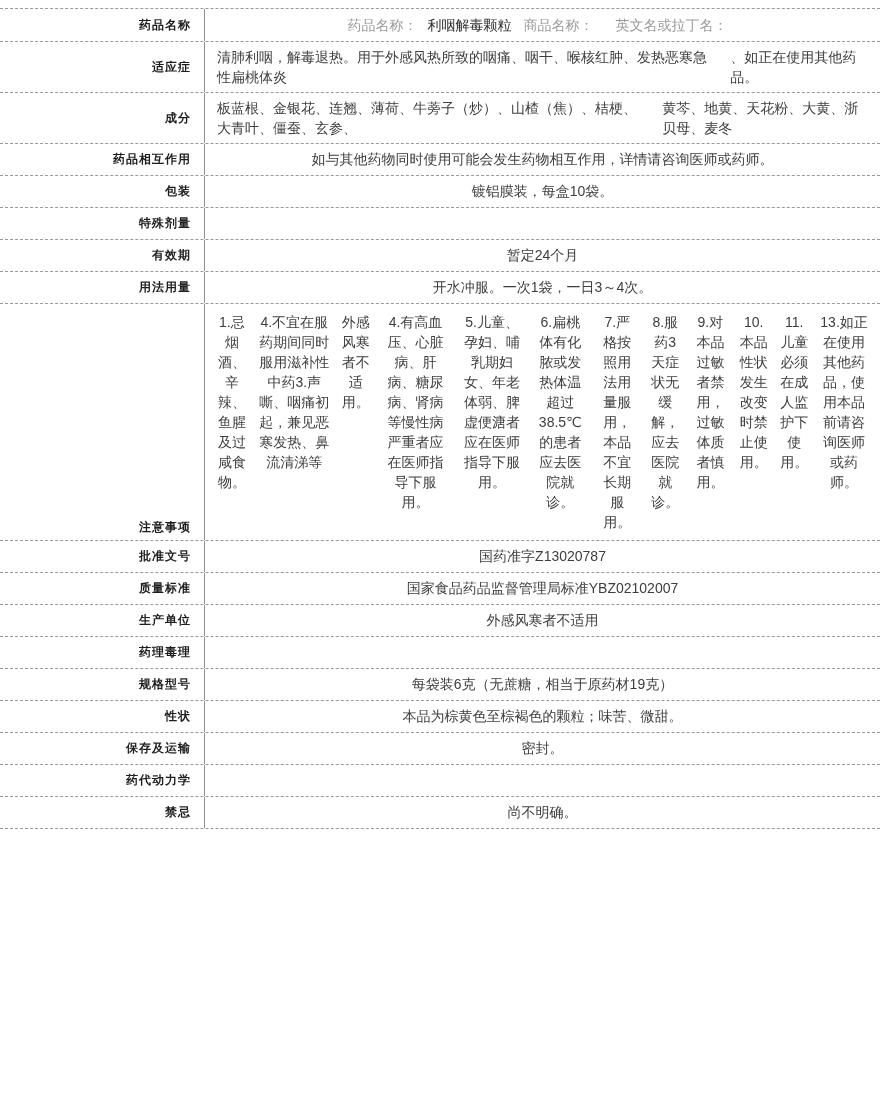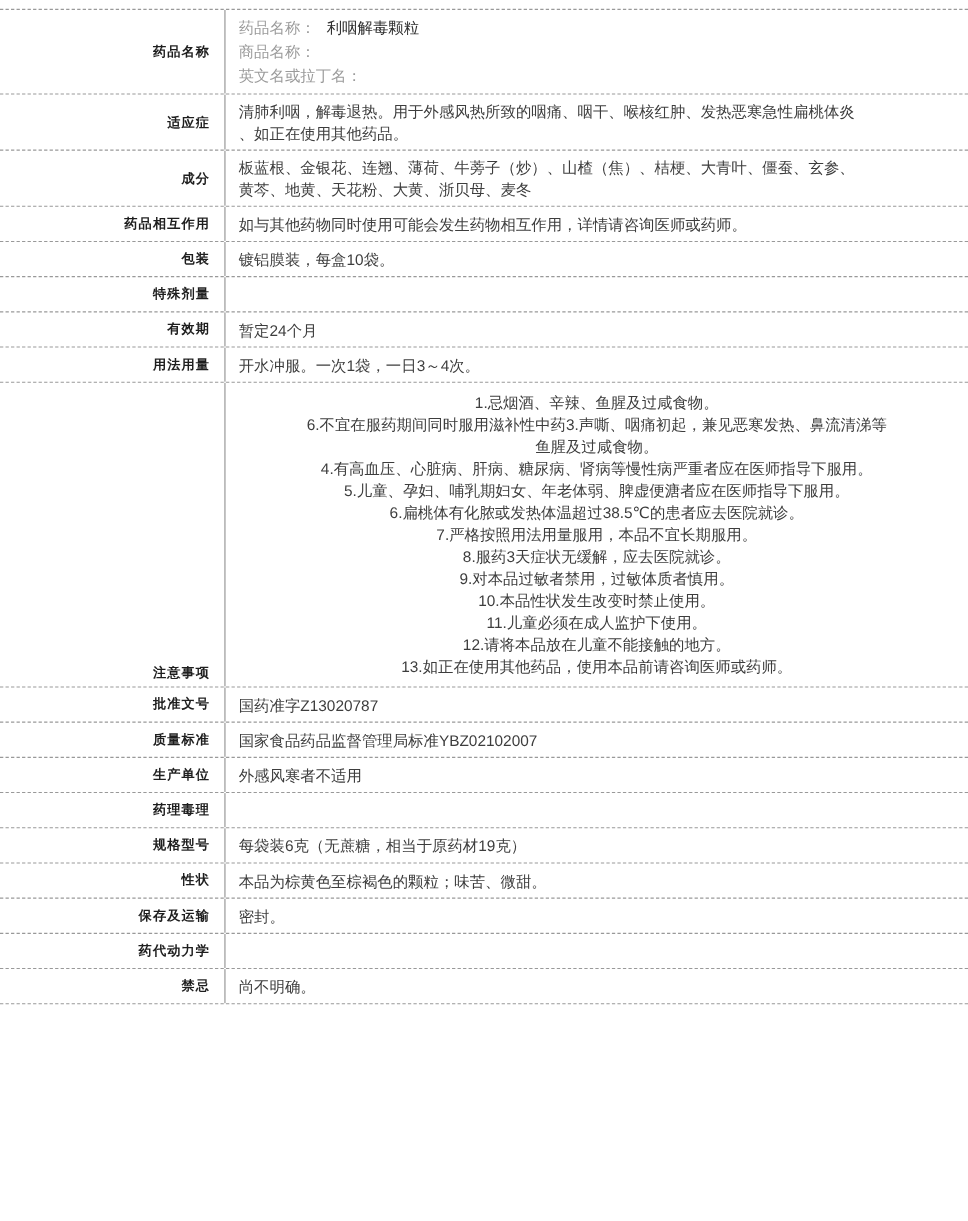--- a/index.html
+++ b/index.html
@@ -33,26 +33,27 @@
     color: #1e1e1e;
     letter-spacing: 1px;
   }
   .row.top .label-cell {
     justify-content: flex-end;
     padding-top: 9px;
   }
   .content-cell {
     flex: 1 1 auto;
     display: flex;
-    flex-direction: column;
+    flex-direction: row;
     justify-content: center;
     padding: 5px 12px;
     font-size: 14px;
     line-height: 20px;
     color: #3d3d3d;
+    gap: 12px;
   }
   .row.top .content-cell {
     justify-content: flex-start;
     padding-top: 8px;
     padding-bottom: 8px;
     text-align: center;
   }
   .field-line { line-height: 22px; }
   .field-name { color: #9b9b9b; }
   .field-value { color: #2e2e2e; margin-left: 10px; }
@@ -127,31 +128,30 @@
       <div class="content-cell">
         <div class="text-line">开水冲服。一次1袋，一日3～4次。</div>
       </div>
     </div>
     <div class="row top">
       <div class="label-cell">
         <span>注意事项</span>
       </div>
       <div class="content-cell">
         <div class="text-line">1.忌烟酒、辛辣、鱼腥及过咸食物。</div>
-        <div class="text-line">6.不宜在服药期间同时服用滋补性中药3.声嘶、咽痛初起，兼见恶寒发热、鼻流清涕等</div>
-        <div class="text-line">鱼腥及过咸食物。</div>
+        <div class="text-line">4.不宜在服药期间同时服用滋补性中药3.声嘶、咽痛初起，兼见恶寒发热、鼻流清涕等</div>
+        <div class="text-line">外感风寒者不适用。</div>
         <div class="text-line">4.有高血压、心脏病、肝病、糖尿病、肾病等慢性病严重者应在医师指导下服用。</div>
         <div class="text-line">5.儿童、孕妇、哺乳期妇女、年老体弱、脾虚便溏者应在医师指导下服用。</div>
         <div class="text-line">6.扁桃体有化脓或发热体温超过38.5℃的患者应去医院就诊。</div>
         <div class="text-line">7.严格按照用法用量服用，本品不宜长期服用。</div>
         <div class="text-line">8.服药3天症状无缓解，应去医院就诊。</div>
         <div class="text-line">9.对本品过敏者禁用，过敏体质者慎用。</div>
         <div class="text-line">10.本品性状发生改变时禁止使用。</div>
         <div class="text-line">11.儿童必须在成人监护下使用。</div>
-        <div class="text-line">12.请将本品放在儿童不能接触的地方。</div>
         <div class="text-line">13.如正在使用其他药品，使用本品前请咨询医师或药师。</div>
       </div>
     </div>
     <div class="row">
       <div class="label-cell">
         <span>批准文号</span>
       </div>
       <div class="content-cell">
         <div class="text-line">国药准字Z13020787</div>
       </div>

